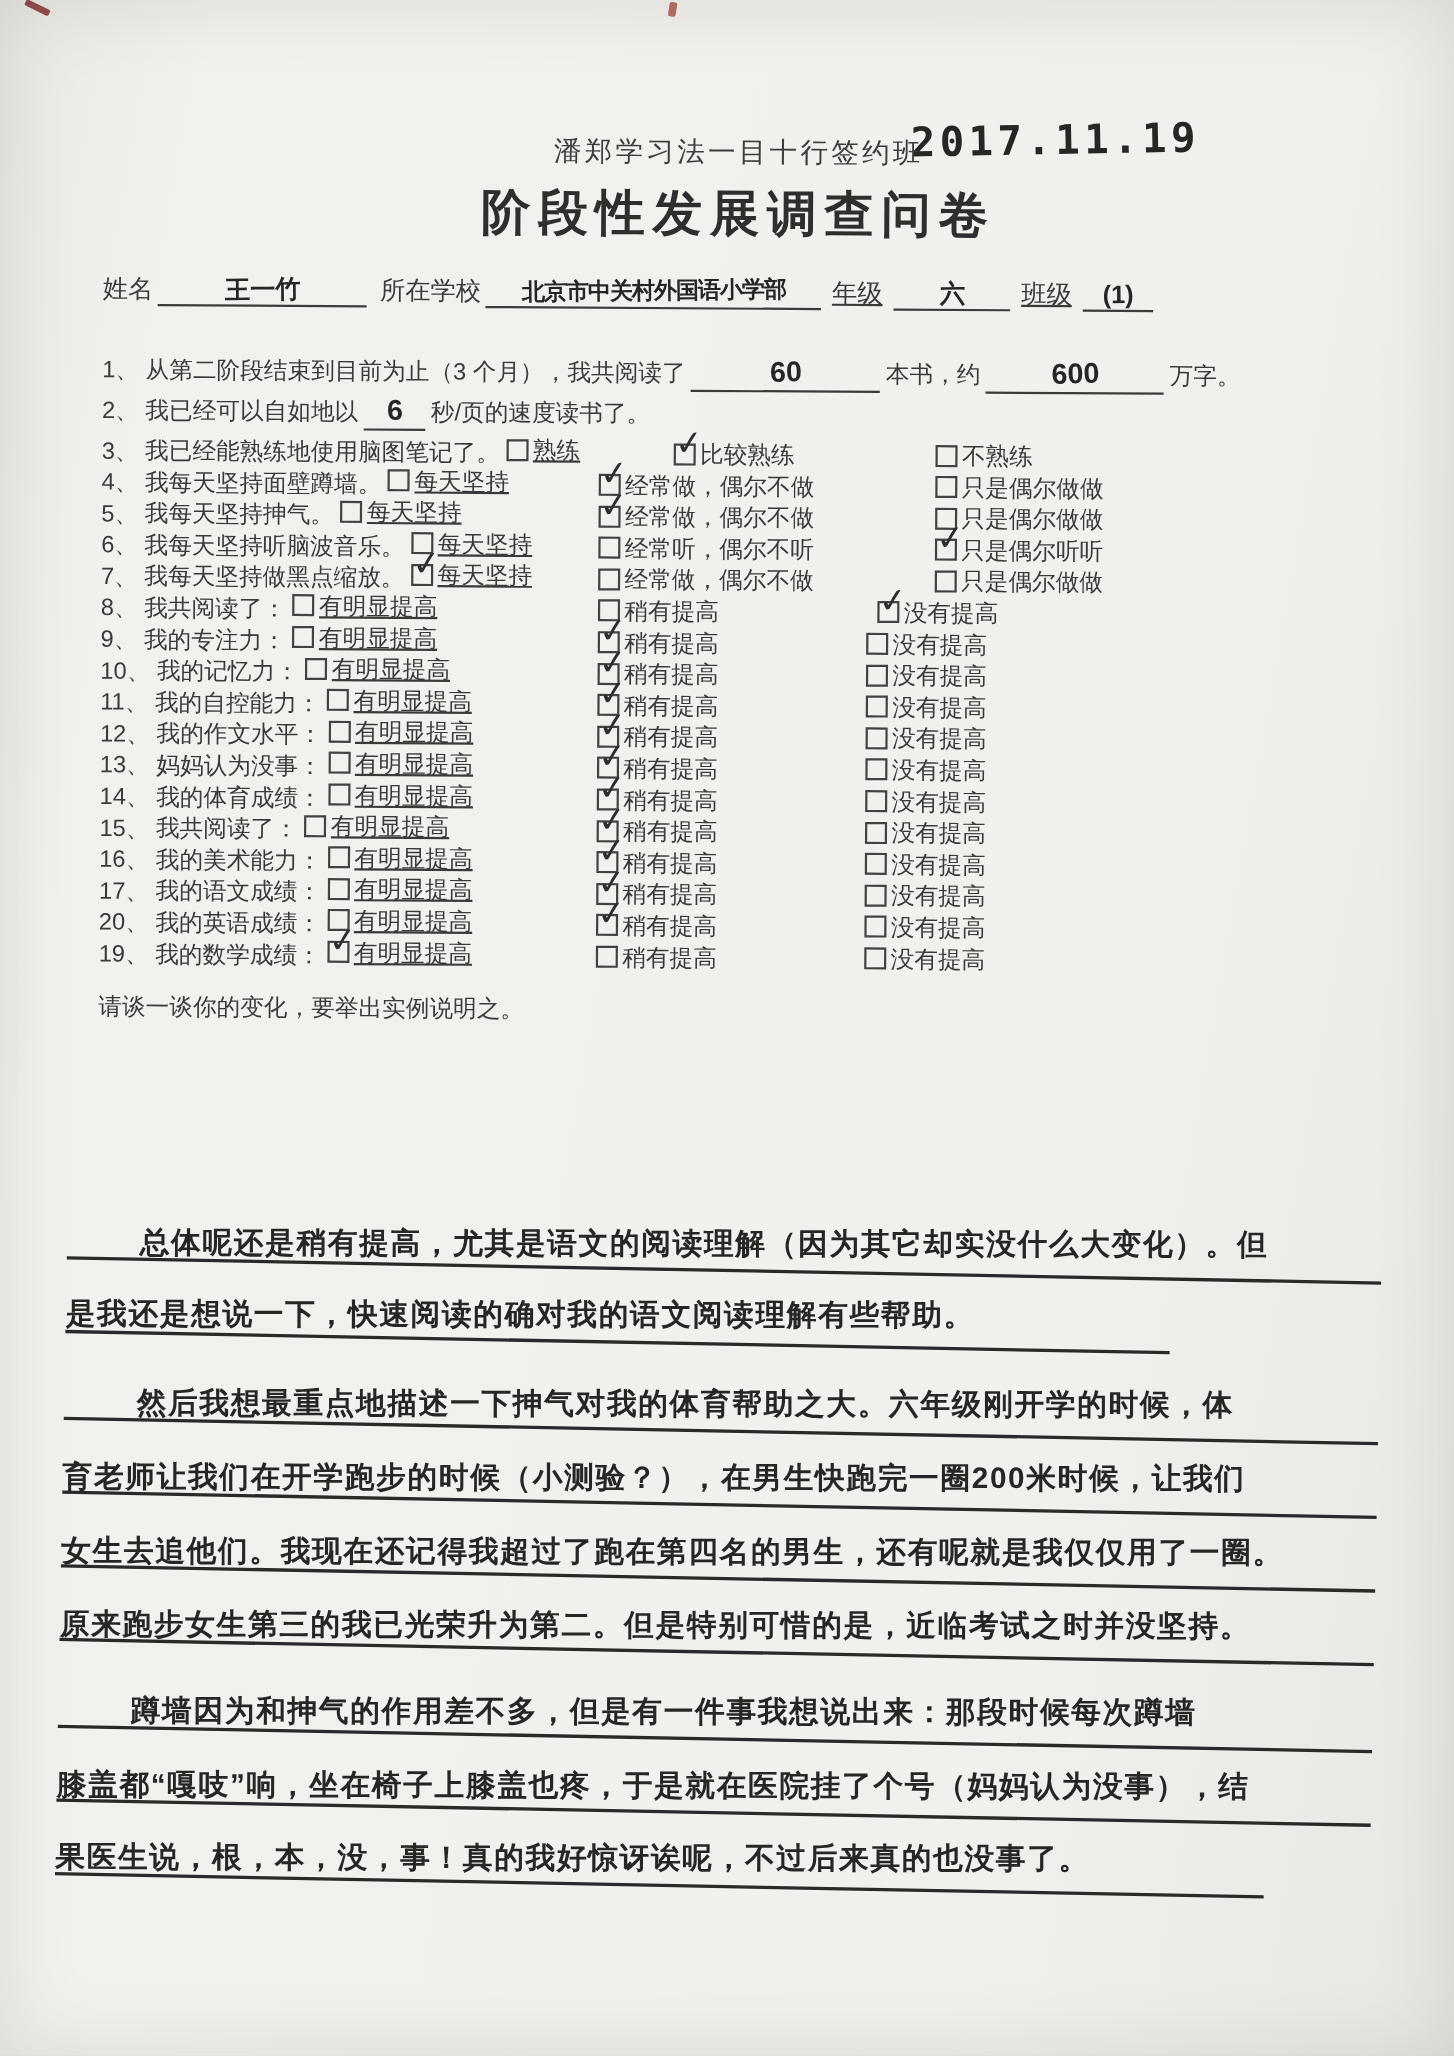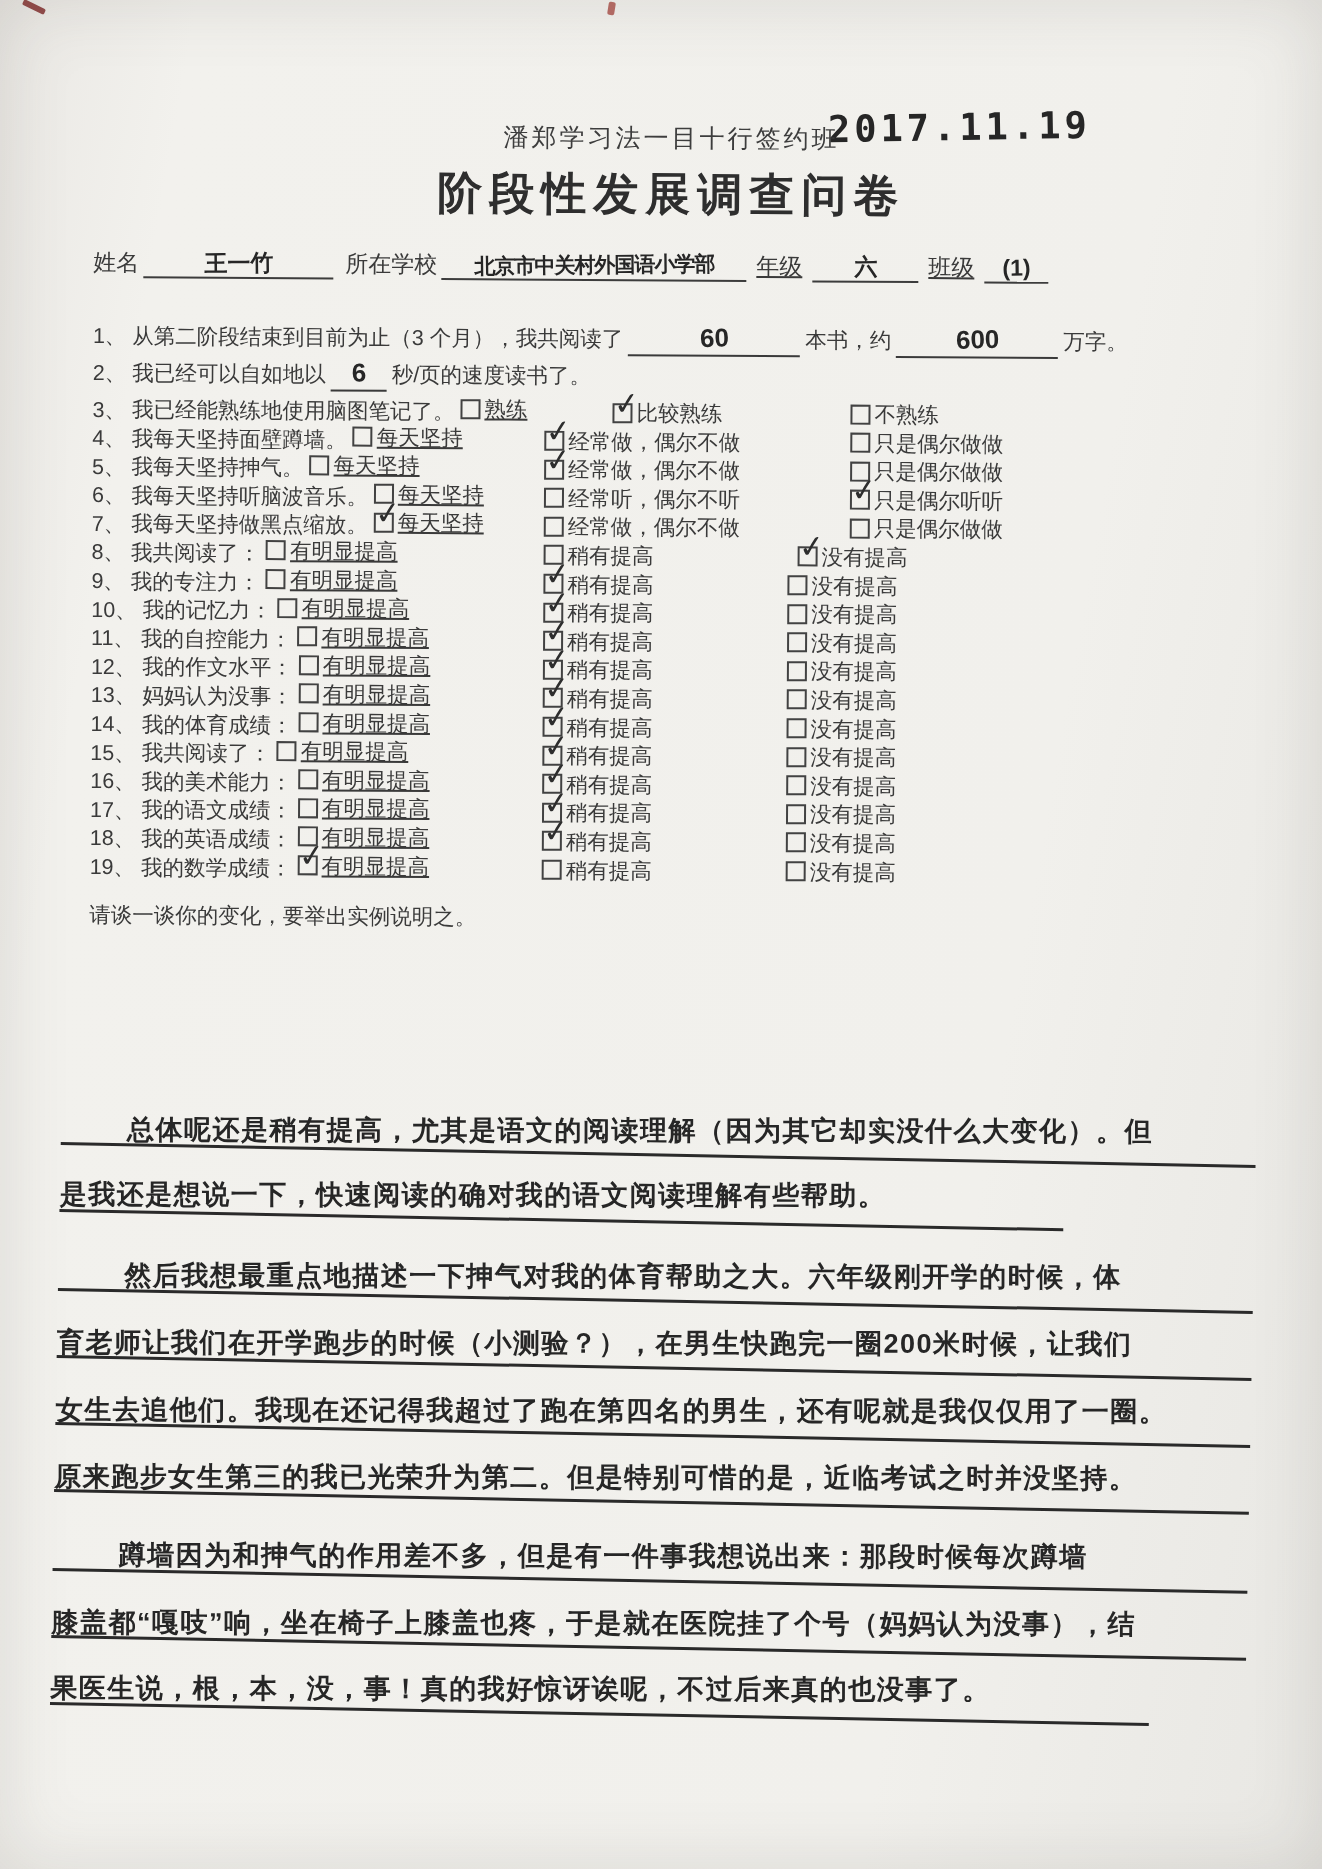--- a/index.html
+++ b/index.html
@@ -251,21 +251,21 @@
             <span>有明显提高</span>
           </span><span class="opt abs" style="left: 452px;">
             <span class="cb">
               <span class="tick">✓</span>
             </span>
             <span>稍有提高</span>
           </span><span class="opt abs" style="left: 696px;">
             <span class="cb"></span>
             <span>没有提高</span>
           </span></div>
-        <div class="q-row"><span class="q-num">18、</span><span>我的英语成绩：</span><span class="opt inline">
+        <div class="q-row"><span class="q-num">20、</span><span>我的英语成绩：</span><span class="opt inline">
             <span class="cb"></span>
             <span>有明显提高</span>
           </span><span class="opt abs" style="left: 452px;">
             <span class="cb">
               <span class="tick">✓</span>
             </span>
             <span>稍有提高</span>
           </span><span class="opt abs" style="left: 696px;">
             <span class="cb"></span>
             <span>没有提高</span>

